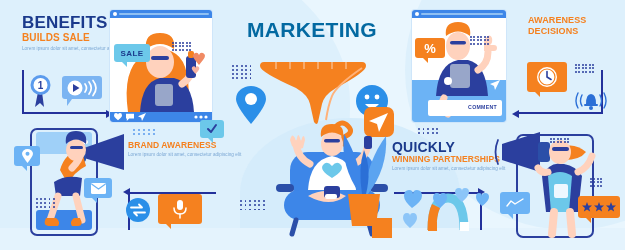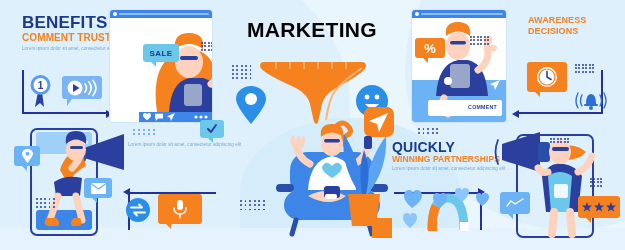--- a/index.html
+++ b/index.html
@@ -55,21 +55,21 @@
   #blk-builds { left:392px; top:140px; }
   #blk-builds .t-main { font-size:14px; }
   #blk-builds .t-sub { font-size:8.5px; margin-top:1px; }
 
   
   #center-title { position:absolute; left:232px; top:17px; width:160px; text-align:center; }
   #center-title .ct-top {
     color:#2b3f9e; font-size:15.5px; font-weight:bold; letter-spacing:.4px;
   }
   #center-title .ct-bottom {
-    color:#000000; font-size:21px; font-weight:bold; letter-spacing:.3px; margin-top:1px;
+    color:#0369a1; font-size:21px; font-weight:bold; letter-spacing:.3px; margin-top:1px;
   }
 
   
   .conn { position:absolute; border-color:#23319b; }
   .conn-l {            
     left:22px; top:70px; width:86px; height:44px;
     border-left:2.4px solid #23319b; border-bottom:2.4px solid #23319b;
   }
   .conn-r {            
     left:517px; top:70px; width:86px; height:44px;
@@ -124,30 +124,31 @@
   <div class="bg-blob-b"></div>
   <div class="bg-blob-c"></div>
   <div class="bg-band"></div>
 
   <div id="center-title">
     <div class="ct-bottom">MARKETING</div>
   </div>
 
   <div class="txtblock" id="blk-quickly">
     <div class="t-main">BENEFITS</div>
-    <div class="t-sub">COMMENT TRUST</div>
+    <div class="t-sub">BUILDS SALE</div>
     <div class="t-lorem">Lorem ipsum dolor sit amet, consectetur adipiscing elit</div>
   </div>
 
   <div class="txtblock" id="blk-drive">
     <div class="t-sub">AWARENESS</div>
     <div class="t-sub">DECISIONS</div>
   </div>
 
   <div class="txtblock" id="blk-improves">
+    <div class="t-sub">BRAND AWARENESS</div>
     <div class="t-lorem">Lorem ipsum dolor sit amet, consectetur adipiscing elit</div>
   </div>
 
   <div class="txtblock" id="blk-builds">
     <div class="t-main">QUICKLY</div>
     <div class="t-sub">WINNING PARTNERSHIPS</div>
     <div class="t-lorem">Lorem ipsum dolor sit amet, consectetur adipiscing elit</div>
   </div>
 
   <div class="conn conn-l"></div>
@@ -180,21 +181,21 @@
       <path d="M27 6 q4.5 6 0 12" stroke="#ffffff" stroke-width="1.7" fill="none" stroke-linecap="round"></path>
       <path d="M31 4.5 q6 7.5 0 15" stroke="#ffffff" stroke-width="1.7" fill="none" stroke-linecap="round"></path>
     </svg>
   </div>
 
   <div class="card" style="left:110px; top:10px; width:102px; height:112px;">
     <div class="card-top">
       <span class="dot"></span>
       <span class="bar" style="flex:1;"></span>
     </div>
-    <div class="card-body" style="height:104px; background:#ffffff;margin-left:29px;">
+    <div class="card-body" style="height:104px; background:#ffffff;">
 
       <svg width="102" height="94" viewBox="0 0 102 94" style="position:absolute; left:0; top:0;">
         <path d="M18 94 q-6-42 14-56 q18-13 34-2 q16 11 12 58 z" fill="#f5811f"></path>
         <ellipse cx="50" cy="44" rx="14" ry="16" fill="#ffd2bd"></ellipse>
         <path d="M36 31 q14-10 28 0 q2-16-14-16 q-16 0-14 16z" fill="#f5811f"></path>
         <rect x="41" y="38" width="18" height="4" rx="2" fill="#2b3f9e"></rect>
         <path d="M30 94 q2-30 20-34 h14 q18 4 20 34 z" fill="#2b3f9e"></path>
         <rect x="45" y="66" width="18" height="22" rx="3" fill="#98a6c9"></rect>
 
         <path d="M72 66 q12-8 10-22" stroke="#ffd2bd" stroke-width="7" fill="none" stroke-linecap="round"></path>

